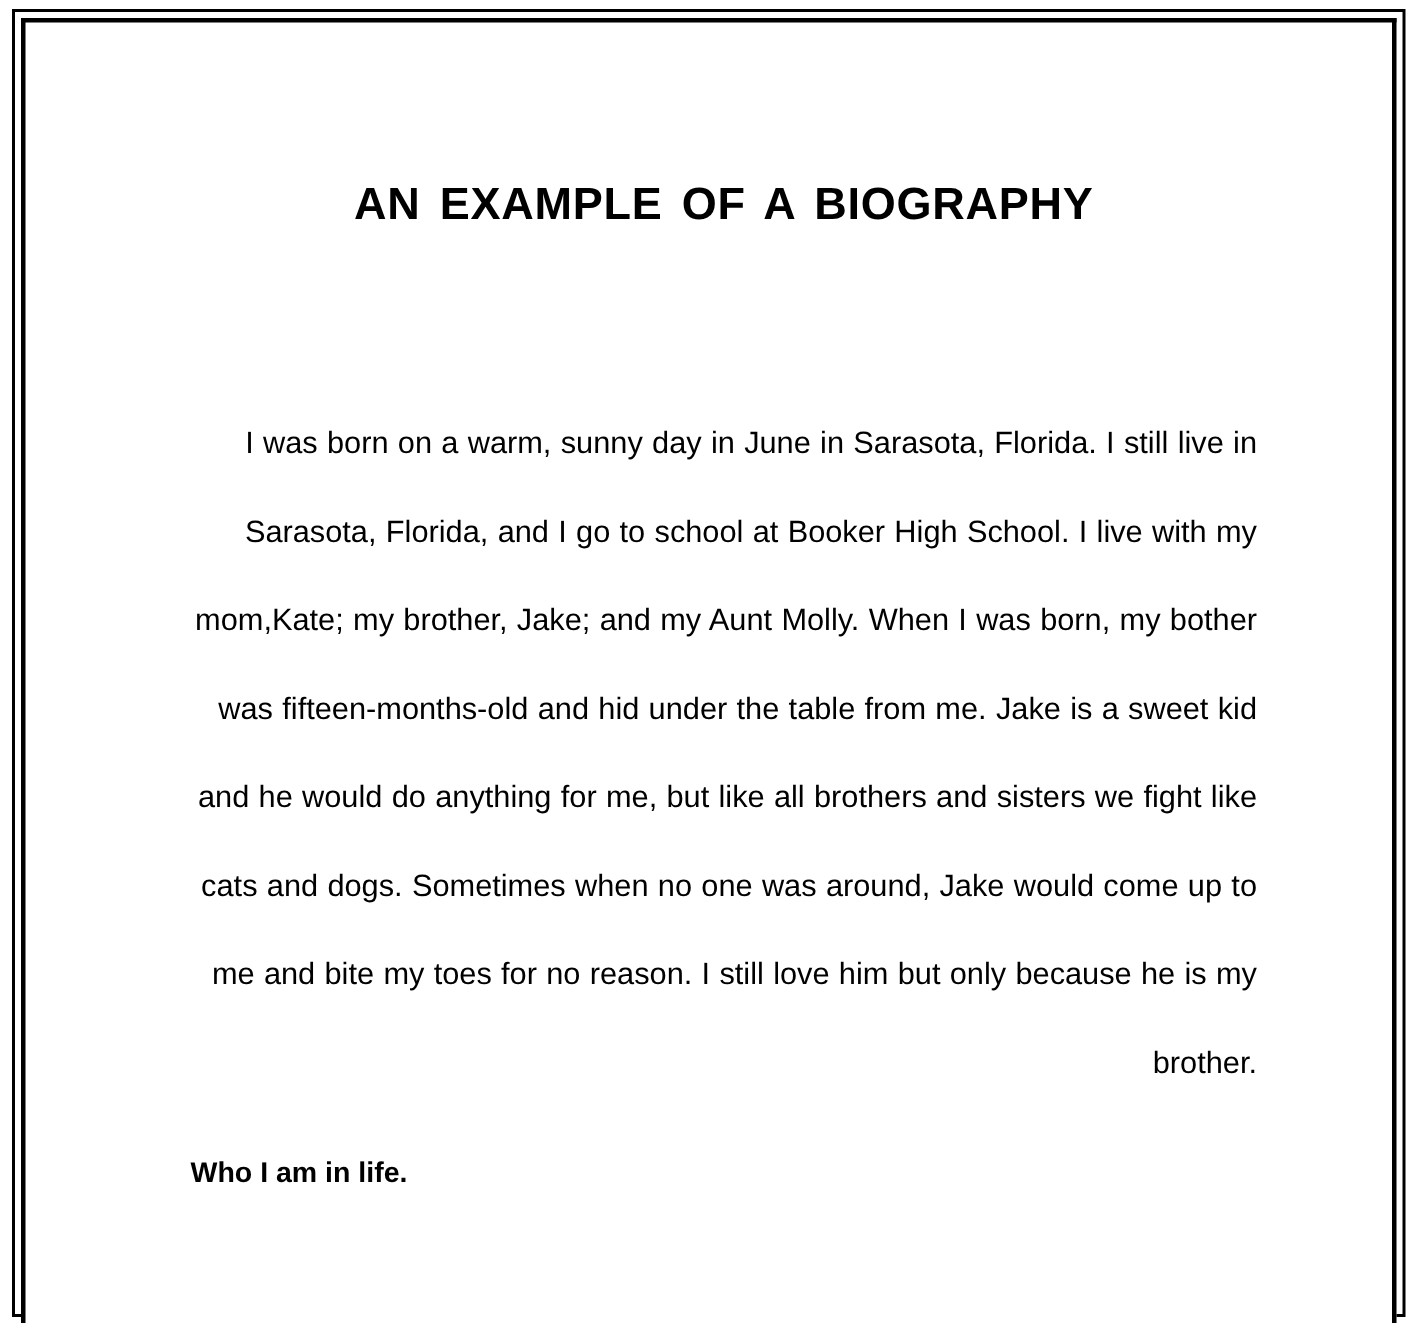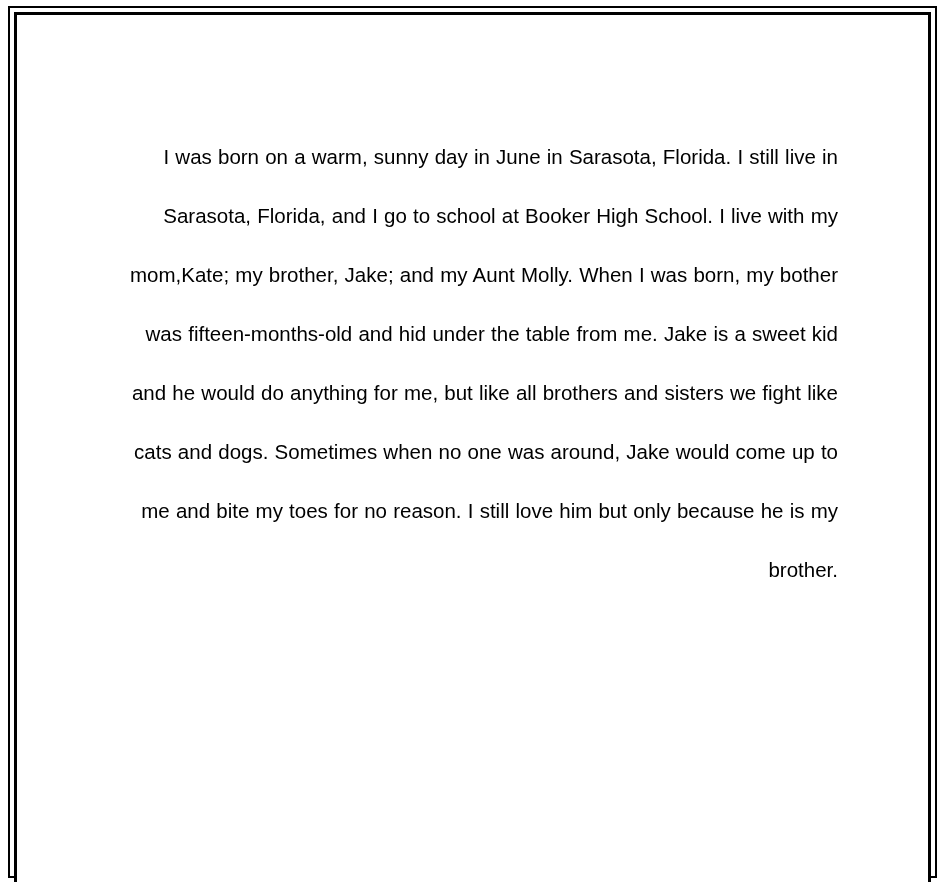--- a/index.html
+++ b/index.html
@@ -81,21 +81,23 @@
     line-height: 40px;
   }
 </style>
 </head>
 <body>
 
 <div class="page-frame">
   <div class="page-frame-inner">
     <div class="document">
 
+      <h1 class="doc-title">AN EXAMPLE OF A BIOGRAPHY</h1>
 
       <div class="body-block">
         <p class="body-paragraph">I was born on a warm, sunny day in June in Sarasota, Florida. I still live in Sarasota, Florida, and I go to school at Booker High School. I live with my mom,Kate; my brother, Jake; and my Aunt Molly. When I was born, my bother was fifteen-months-old and hid under the table from me. Jake is a sweet kid and he would do anything for me, but like all brothers and sisters we fight like cats and dogs. Sometimes when no one was around, Jake would come up to me and bite my toes for no reason. I still love him but only because he is my brother.</p>
 
+        <p class="subheading">Who I am in life.</p>
       </div>
 
     </div>
   </div>
 </div>
 
 </body></html>

